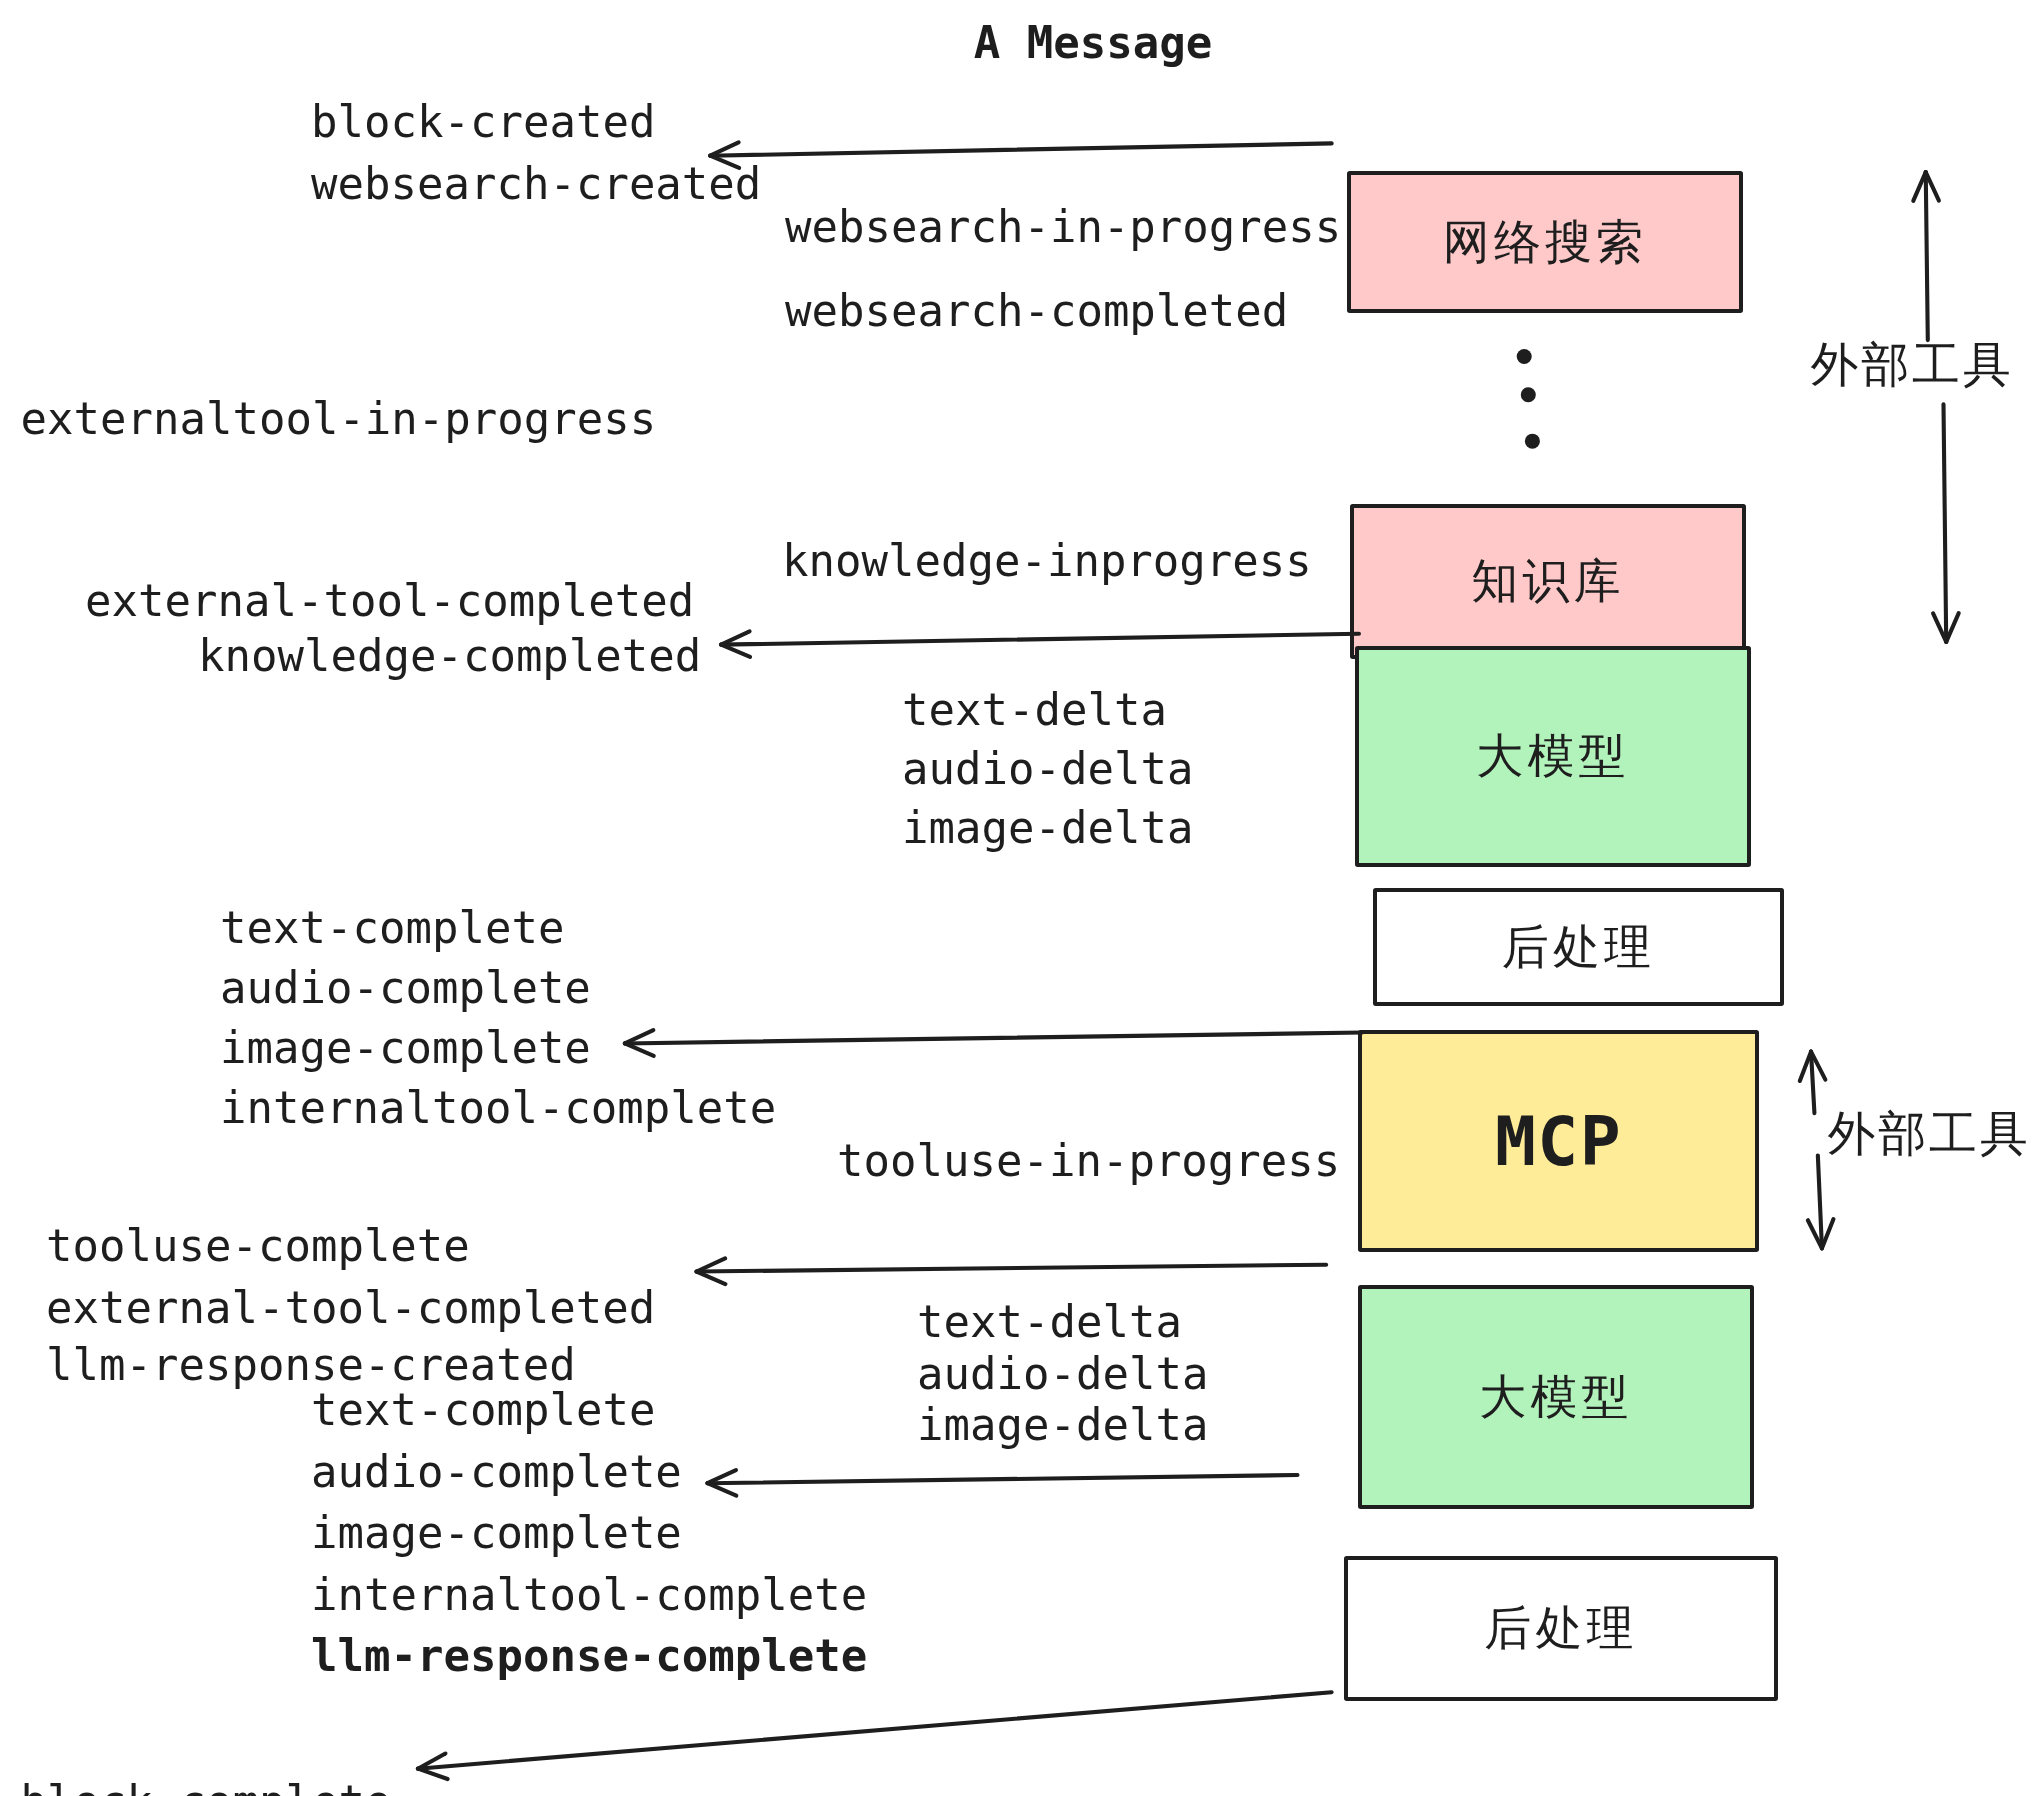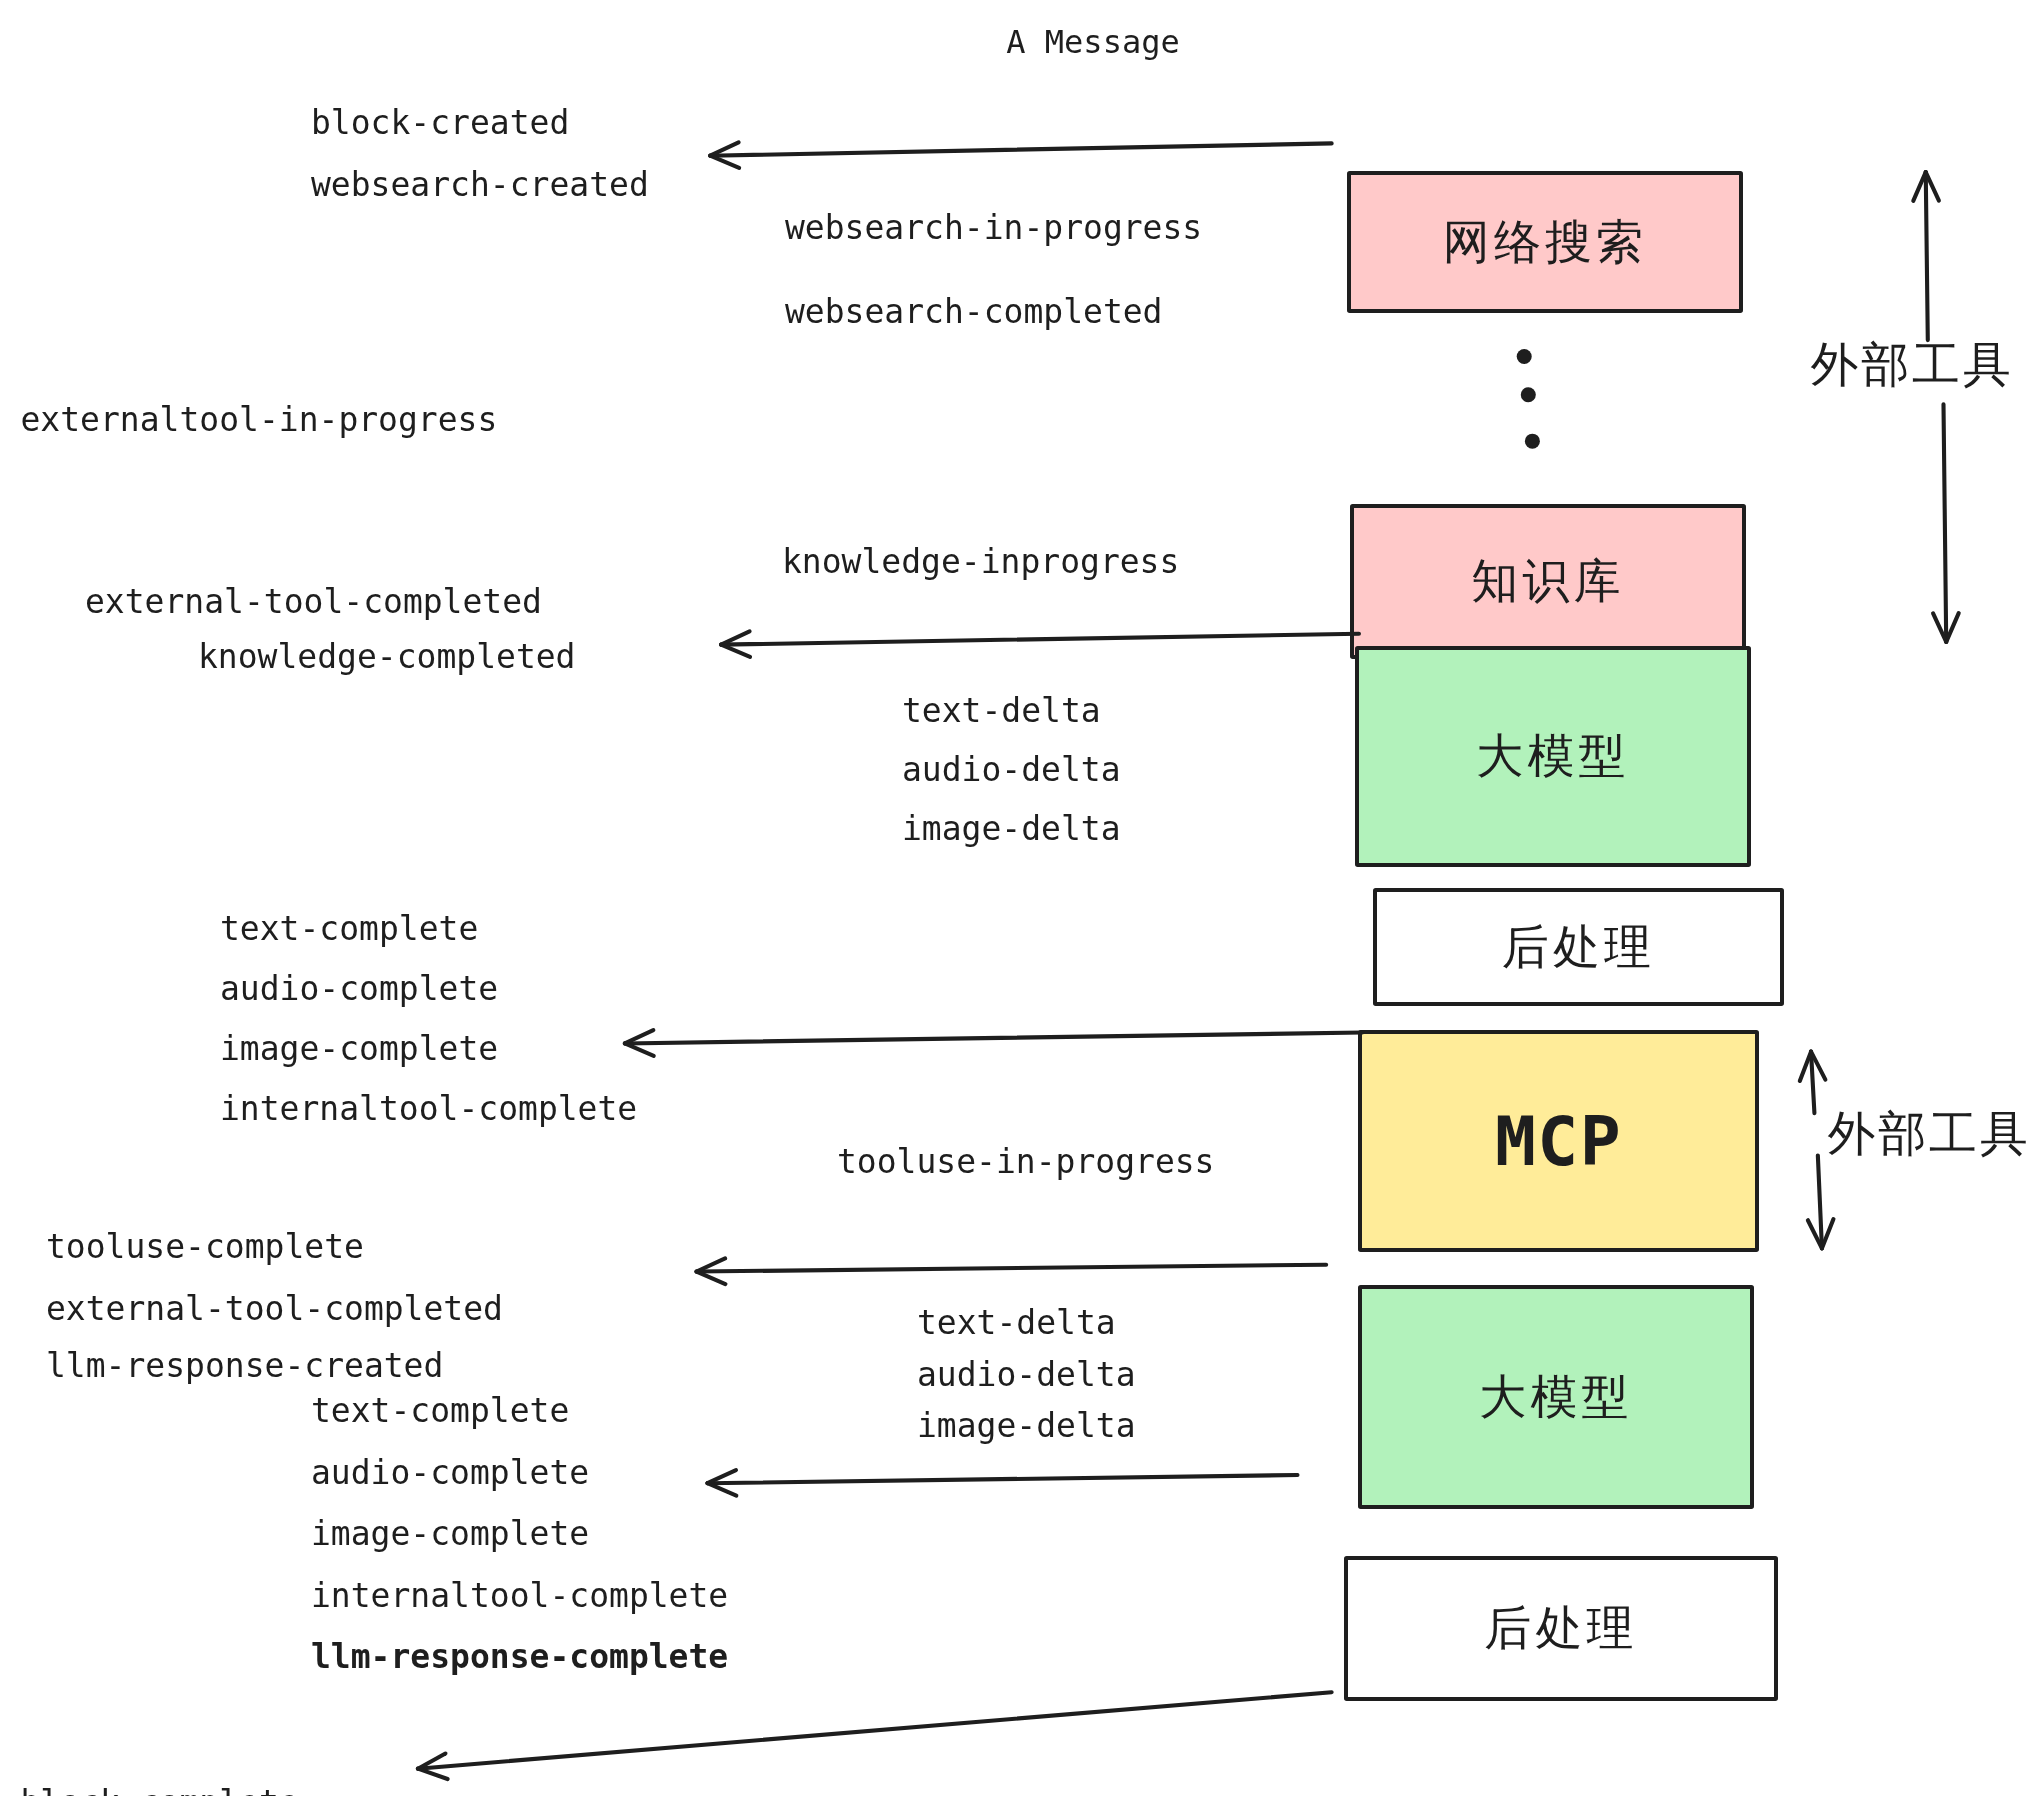--- a/index.html
+++ b/index.html
@@ -7,29 +7,29 @@
     position:relative;
     width:2035px;height:1796px;
     background:#ffffff;
     overflow:hidden;
     font-family:"DejaVu Sans Mono", monospace;
     color:#1e1e1e;
   }
   .title{
     position:absolute;
     transform:translate(-50%,-50%);
-    font-size:32px;
-    font-weight:normal;
+    font-size:44px;
+    font-weight:bold;
     letter-spacing:0px;
     white-space:nowrap;
   }
   .event-label{
     position:absolute;
     transform:translateY(-50%);
-    font-size:33px;
+    font-size:44px;
     line-height:1;
     white-space:nowrap;
     font-weight:500;
   }
   .box{
     position:absolute;
     border:4.1px solid #1e1e1e;
     border-radius:2.7px;
     display:flex;
     align-items:center;

